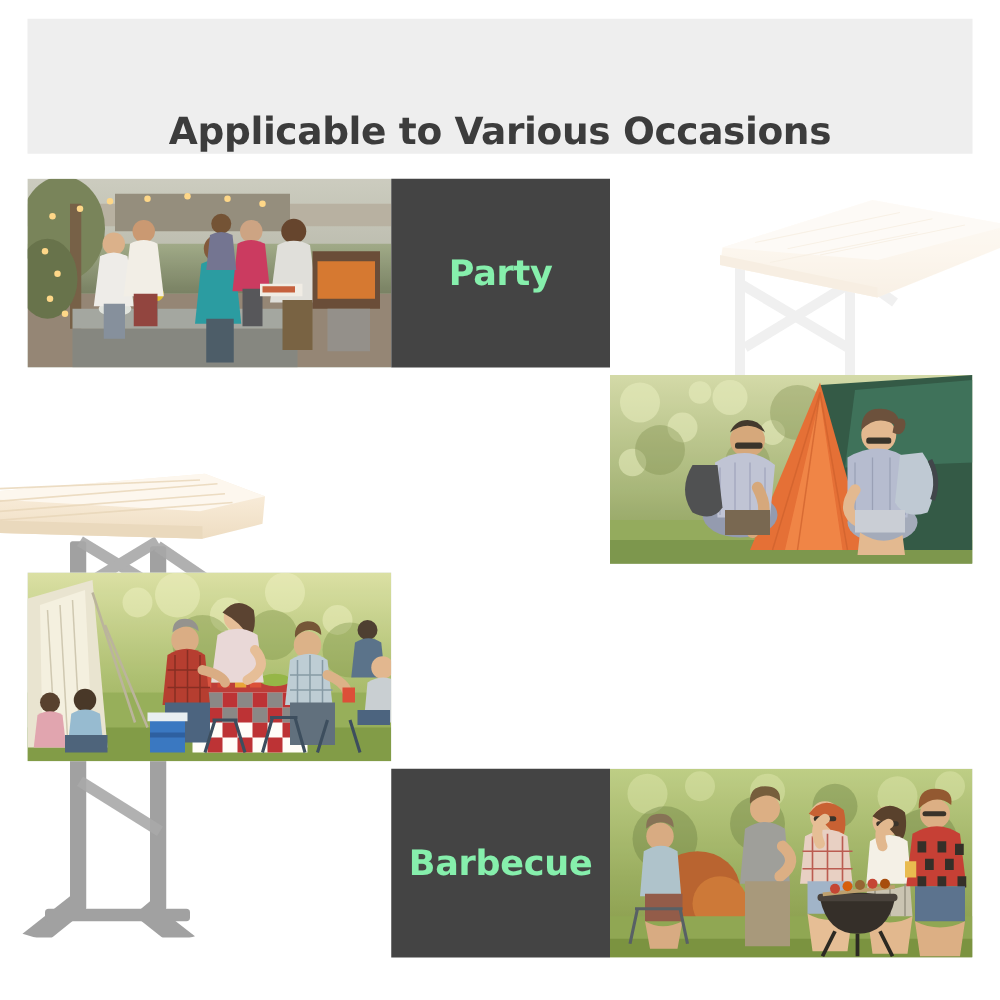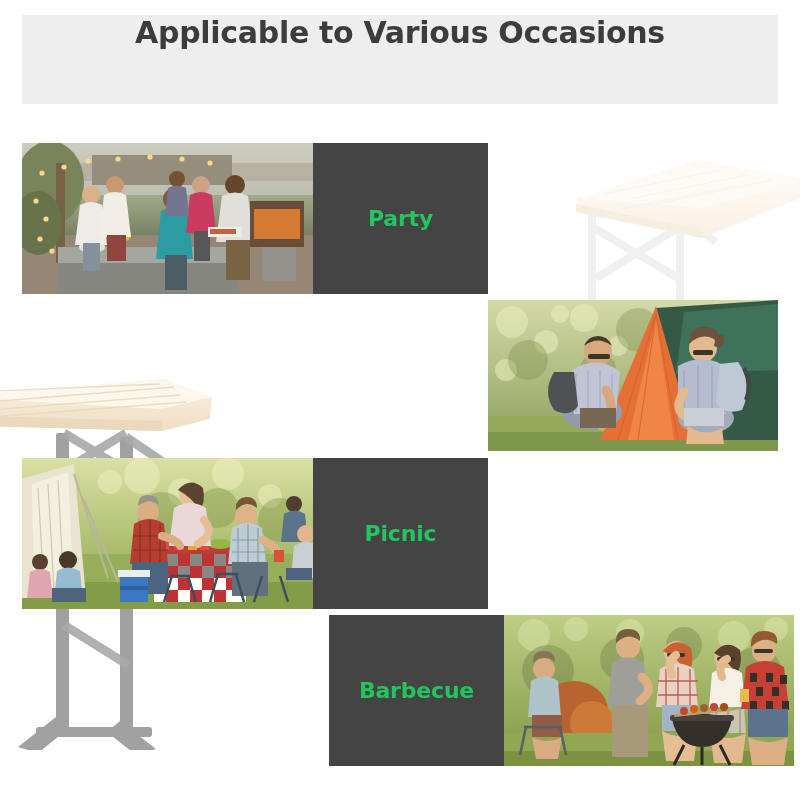--- a/index.html
+++ b/index.html
@@ -18,24 +18,24 @@
     background: #ffffff;
     overflow: hidden;
   }
 
   
   .header-band {
     position: absolute;
     left: 22px;
     top: 15px;
     width: 756px;
-    height: 89px;
+    height: 108px;
     background: #eeeeee;
     display: flex;
-    align-items: flex-start;
+    align-items: flex-end;
     justify-content: center;
     z-index: 5;
   }
   .header-title {
     font-family: "DejaVu Sans", sans-serif;
     font-size: 30px;
     font-weight: bold;
     letter-spacing: -0.3px;
     color: #3c3c3c;
     white-space: nowrap;
@@ -81,41 +81,41 @@
     top: 0;
     height: 151px;
     width: 175px;
     background: #444444;
     display: flex;
     align-items: center;
     justify-content: center;
   }
   .label-text {
     font-family: "DejaVu Sans", sans-serif;
-    font-size: 22px;
+    font-size: 28px;
     font-weight: bold;
     letter-spacing: -0.2px;
-    color: #22c55e;
+    color: #86efac;
     white-space: nowrap;
   }
 
   
   #row-party      { left: 22px;  top: 143px; width: 466px; }
   #row-party .photo        { left: 0;     width: 291px; }
   #row-party .label-panel  { left: 291px; }
 
   #row-camping    { left: 313px; top: 300px; width: 465px; }
   #row-camping .label-panel{ left: 0; }
   #row-camping .photo      { left: 175px; width: 290px; }
 
   #row-picnic     { left: 22px;  top: 458px; width: 466px; }
   #row-picnic .photo       { left: 0;     width: 291px; }
   #row-picnic .label-panel { left: 291px; }
 
-  #row-barbecue   { left: 313px; top: 615px; width: 465px; margin-left: 16px; }
+  #row-barbecue   { left: 313px; top: 615px; width: 465px; }
   #row-barbecue .label-panel{ left: 0; }
   #row-barbecue .photo     { left: 175px; width: 290px; }
 </style>
 </head>
 <body>
 
 <div id="page">
 
   <div class="ghost-table" id="ghost-table-topright">
     <svg viewBox="0 0 290 170" preserveAspectRatio="none" aria-hidden="true">
@@ -490,23 +490,20 @@
           <path d="M150 118 l-8 26 M166 118 l8 26 M148 118 h20"></path>
           <path d="M196 116 l-8 28 M214 116 l8 28 M194 116 h22"></path>
           <path d="M240 118 l-8 26 M258 118 l8 26"></path>
         </g>
 
         <rect x="98" y="116" width="28" height="28" fill="#2a6fc4"></rect>
         <rect x="96" y="112" width="32" height="7" fill="#e8f0f8"></rect>
         <rect x="98" y="128" width="28" height="4" fill="#1d55a0"></rect>
         <rect width="291" height="151" fill="#ffe9a8" opacity="0.08"></rect>
       </svg>
-    </div>
-    <div class="label-panel">
-      <div class="label-text">Picnic</div>
     </div>
   </div>
 
   <div class="row" id="row-barbecue">
     <div class="label-panel">
       <div class="label-text">Barbecue</div>
     </div>
     <div class="photo">
       <svg viewBox="0 0 290 151" preserveAspectRatio="xMidYMid slice" aria-hidden="true">
         <defs>

